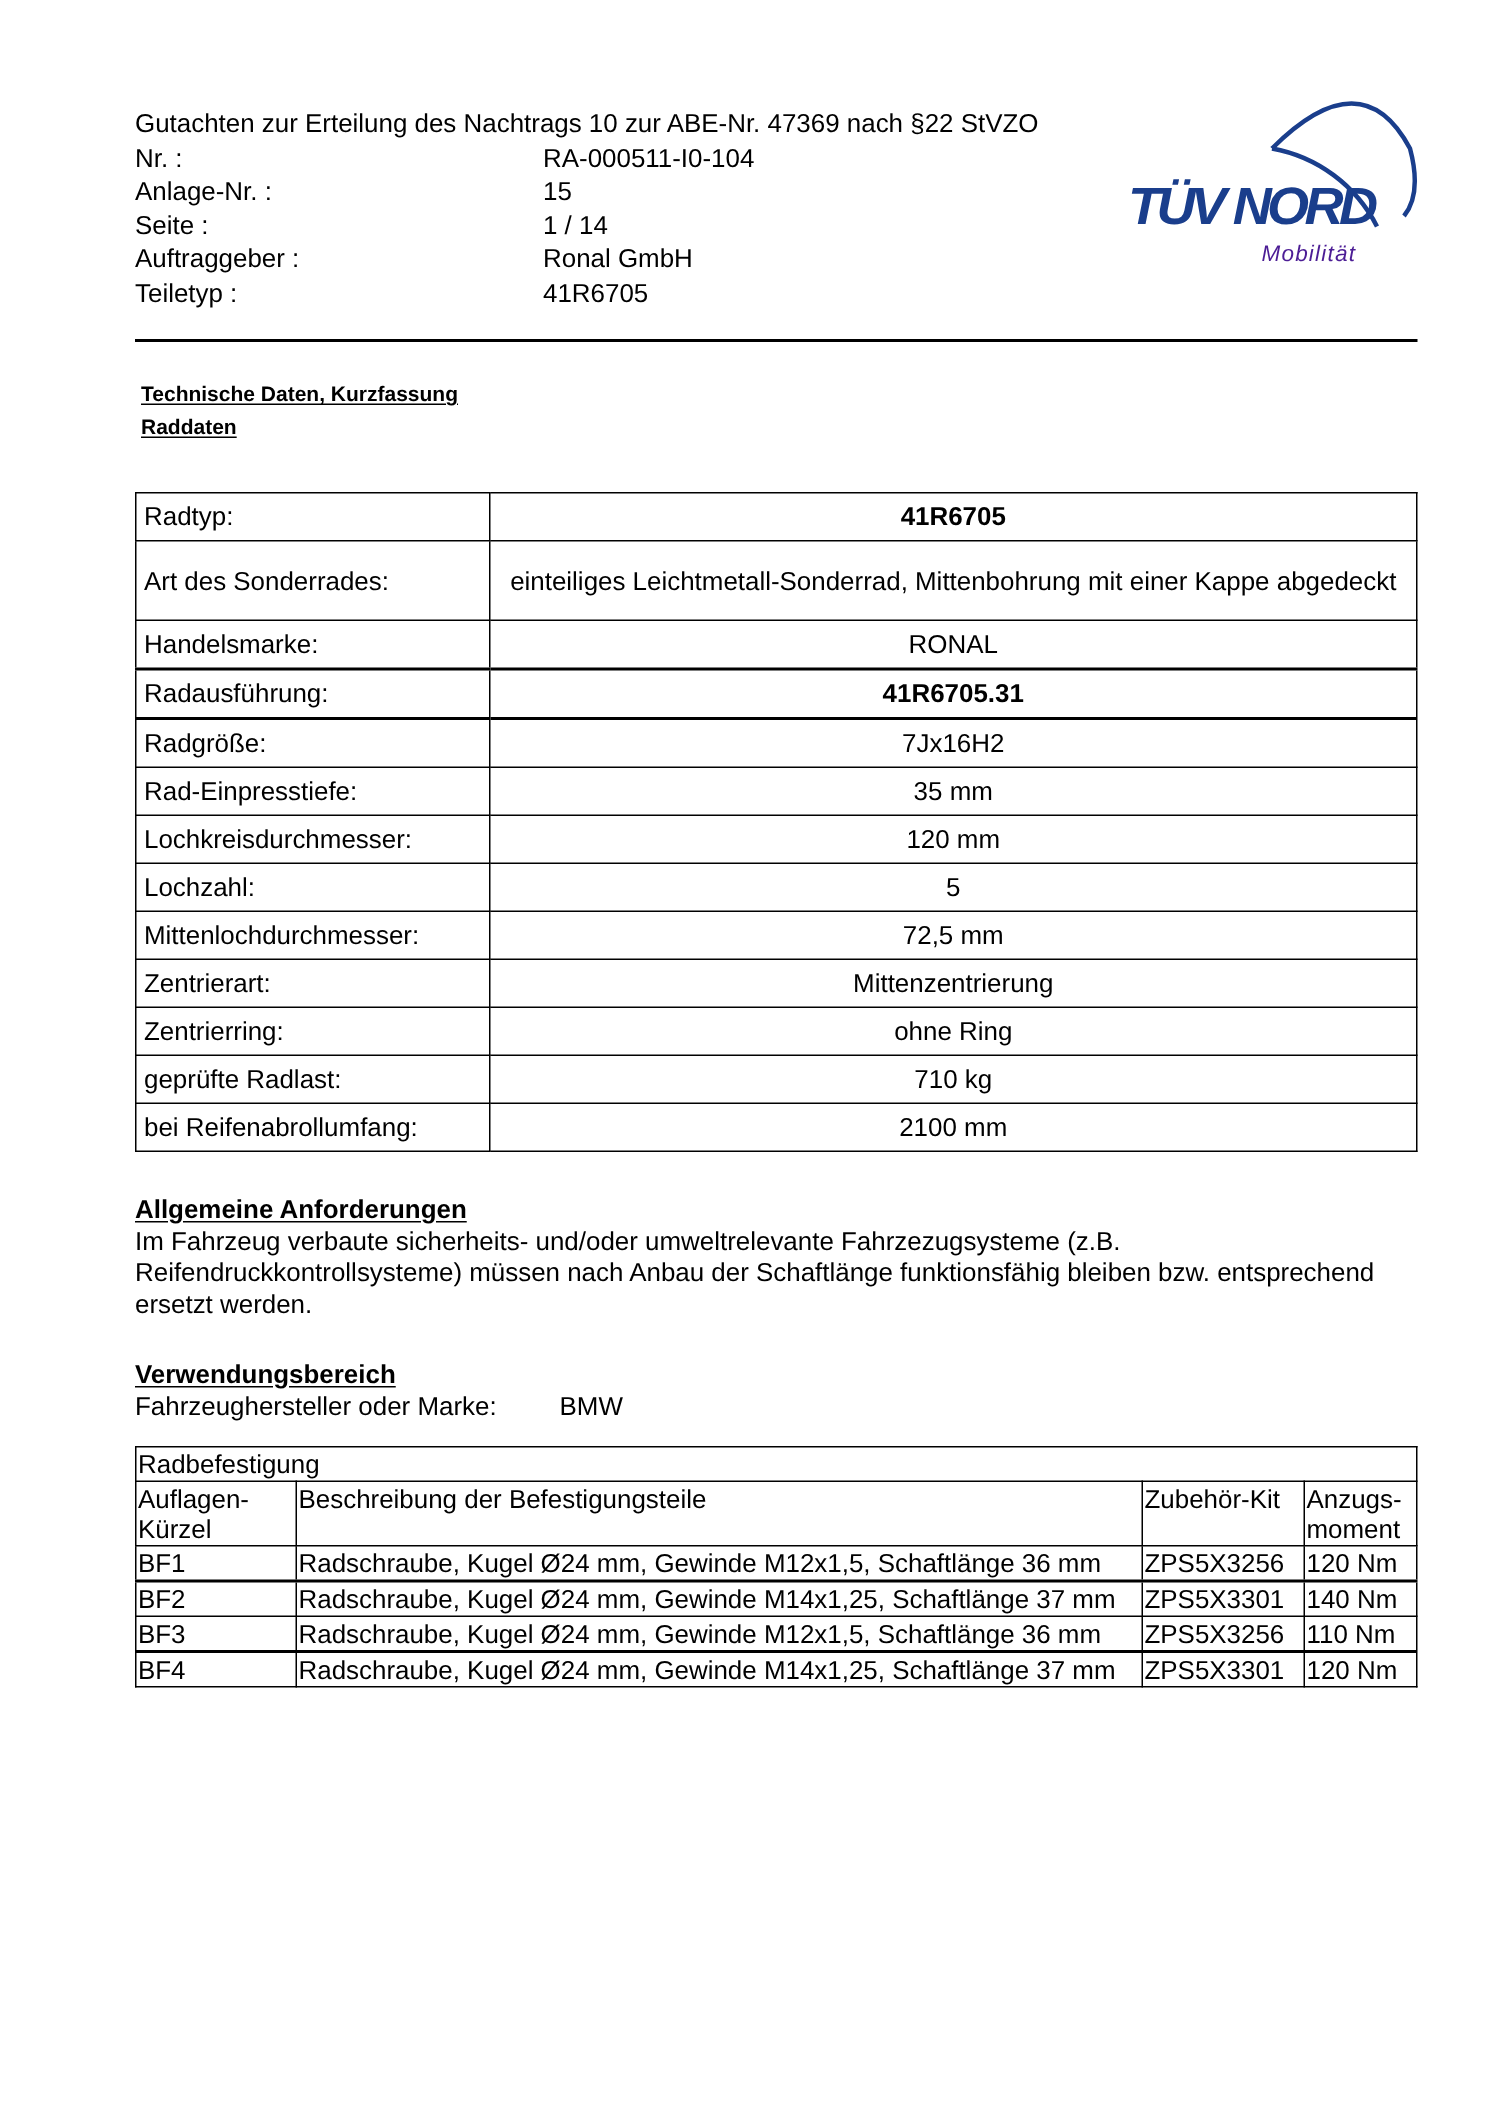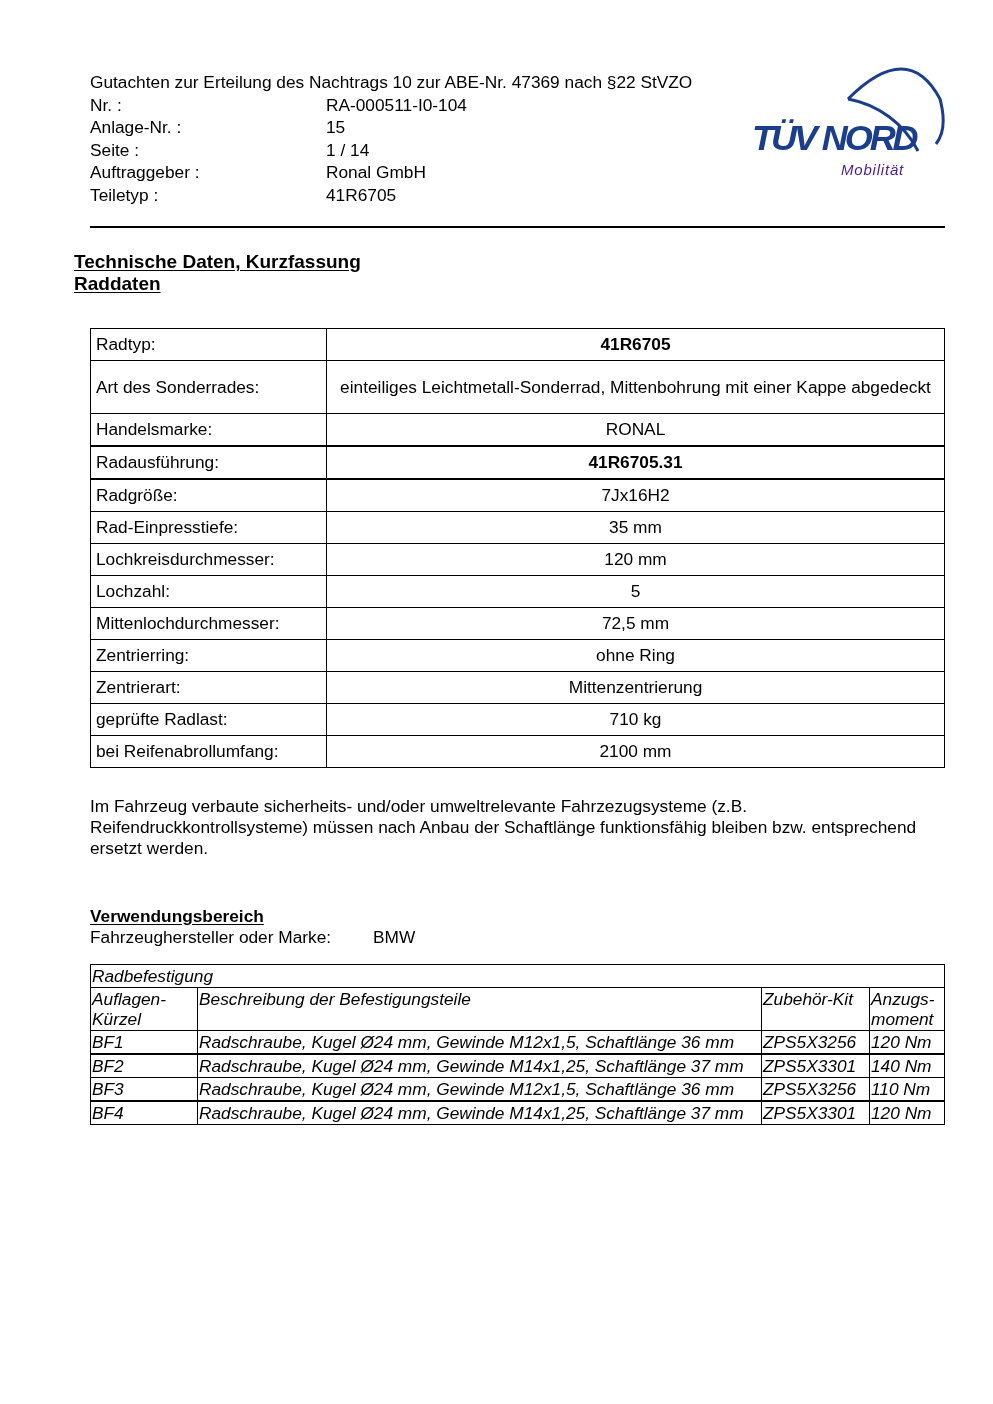--- a/index.html
+++ b/index.html
@@ -2,48 +2,48 @@
 <html><head>
 <meta charset="utf-8">
 <style>
   html, body { margin: 0; padding: 0; background: #ffffff; }
   body { width: 993px; height: 1404px; position: relative; font-family: "Liberation Sans", sans-serif; color: #000; font-size: 17px; overflow: hidden; }
   .page { position: absolute; left: 0; top: 0; width: 993px; height: 1404px; padding-left: 32px; }
 
   
   .hdr { position: absolute; left: 90px; top: 71px; line-height: 22.5px; font-size: 17.3px; }
   .hdr-title { white-space: nowrap; }
-  .hdr-row { display: flex; white-space: nowrap; }
+  .hdr-row { display: flex; white-space: nowrap; gap: 36px; }
   .hdr-label { width: 236px; }
   .logo { position: absolute; left: 748px; top: 59px; width: 200px; height: 125px; }
   .logo svg { position: absolute; left: 0; top: 0; }
   .logo-text { position: absolute; left: 4px; top: 59px; font-family: "Liberation Sans", sans-serif; font-weight: bold; font-style: italic; font-size: 35px; color: #1a3e8c; letter-spacing: -3px; transform: scaleX(1.03); transform-origin: left; white-space: nowrap; }
   .logo-sub { position: absolute; left: 93px; top: 102px; font-style: italic; font-size: 15px; color: #4c1d95; letter-spacing: 0.8px; }
   .rule { position: absolute; left: 90px; top: 226px; width: 855px; height: 2px; background: #000; }
 
   .heading { font-weight: bold; text-decoration: underline; text-underline-offset: 2px; }
-  .sec1 { position: absolute; left: 74px; top: 251px; line-height: 22px; font-size: 19px; }
+  .sec1 { position: absolute; left: 94px; top: 251px; line-height: 22px; font-size: 14px; }
 
   
   table { border-collapse: collapse; }
   .rad { position: absolute; left: 90px; top: 316px; width: 855px; font-size: 17.3px; margin-top: 12px; }
   .rad td { border: 1.3px solid #000; height: 31px; padding: 0 5px; }
   .rad td.k { width: 225px; }
   .rad td.v { text-align: center; line-height: 21px; }
   .rad tr.tall td { height: 52px; }
   .rad tr.bold td.v { font-weight: bold; }
   .rad tr.thick td { border-top: 2.5px solid #000; border-bottom: 2.5px solid #000; }
 
   .sec2 { position: absolute; left: 90px; top: 796px; width: 860px; line-height: 21px; font-size: 17.3px; }
   .sec3 { position: absolute; left: 90px; top: 906px; line-height: 21px; font-size: 17.3px; }
   .maker { display: flex; }
   .maker-label { width: 283px; }
 
   
-  .bef { position: absolute; left: 90px; top: 964px; width: 855px; font-size: 17.3px; line-height: 20px; font-style: italic; }
+  .bef { position: absolute; left: 90px; top: 964px; width: 855px; font-size: 17.3px; line-height: 20px; }
   .bef td { border: 1.3px solid #000; padding: 1px 1px 1px 1px; vertical-align: top; }
   .bef td.c1 { width: 104px; margin-left: 12px; }
   .bef td.c3 { width: 105px; white-space: nowrap; }
   .bef td.c4 { width: 72px; white-space: nowrap; }
   .bef tr.thick td { border-top: 2.5px solid #000; }
 </style>
 </head>
 <body>
 
 <div class="page">
@@ -120,39 +120,40 @@
     </tr>
     <tr>
       <td class="k">Lochzahl:</td>
       <td class="v">5</td>
     </tr>
     <tr>
       <td class="k">Mittenlochdurchmesser:</td>
       <td class="v">72,5 mm</td>
     </tr>
     <tr>
+      <td class="k">Zentrierart:</td>
+      <td class="v">Mittenzentrierung</td>
+    </tr>
+    <tr>
       <td class="k">Zentrierring:</td>
       <td class="v">ohne Ring</td>
     </tr>
     <tr>
-      <td class="k">Zentrierart:</td>
-      <td class="v">Mittenzentrierung</td>
-    </tr>
-    <tr>
       <td class="k">geprüfte Radlast:</td>
       <td class="v">710 kg</td>
     </tr>
     <tr>
       <td class="k">bei Reifenabrollumfang:</td>
       <td class="v">2100 mm</td>
     </tr>
   </tbody>
     </table>
 
   <div class="sec2">
+    <div class="heading">Allgemeine Anforderungen</div>
     <div>Im Fahrzeug verbaute sicherheits- und/oder umweltrelevante Fahrzezugsysteme (z.B. Reifendruckkontrollsysteme) müssen nach Anbau der Schaftlänge funktionsfähig bleiben bzw. entsprechend ersetzt werden.</div>
   </div>
 
   <div class="sec3">
     <div class="heading">Verwendungsbereich</div>
     <div class="maker">
       <span class="maker-label">Fahrzeughersteller oder Marke:</span>
       <span>BMW</span>
     </div>
   </div>

